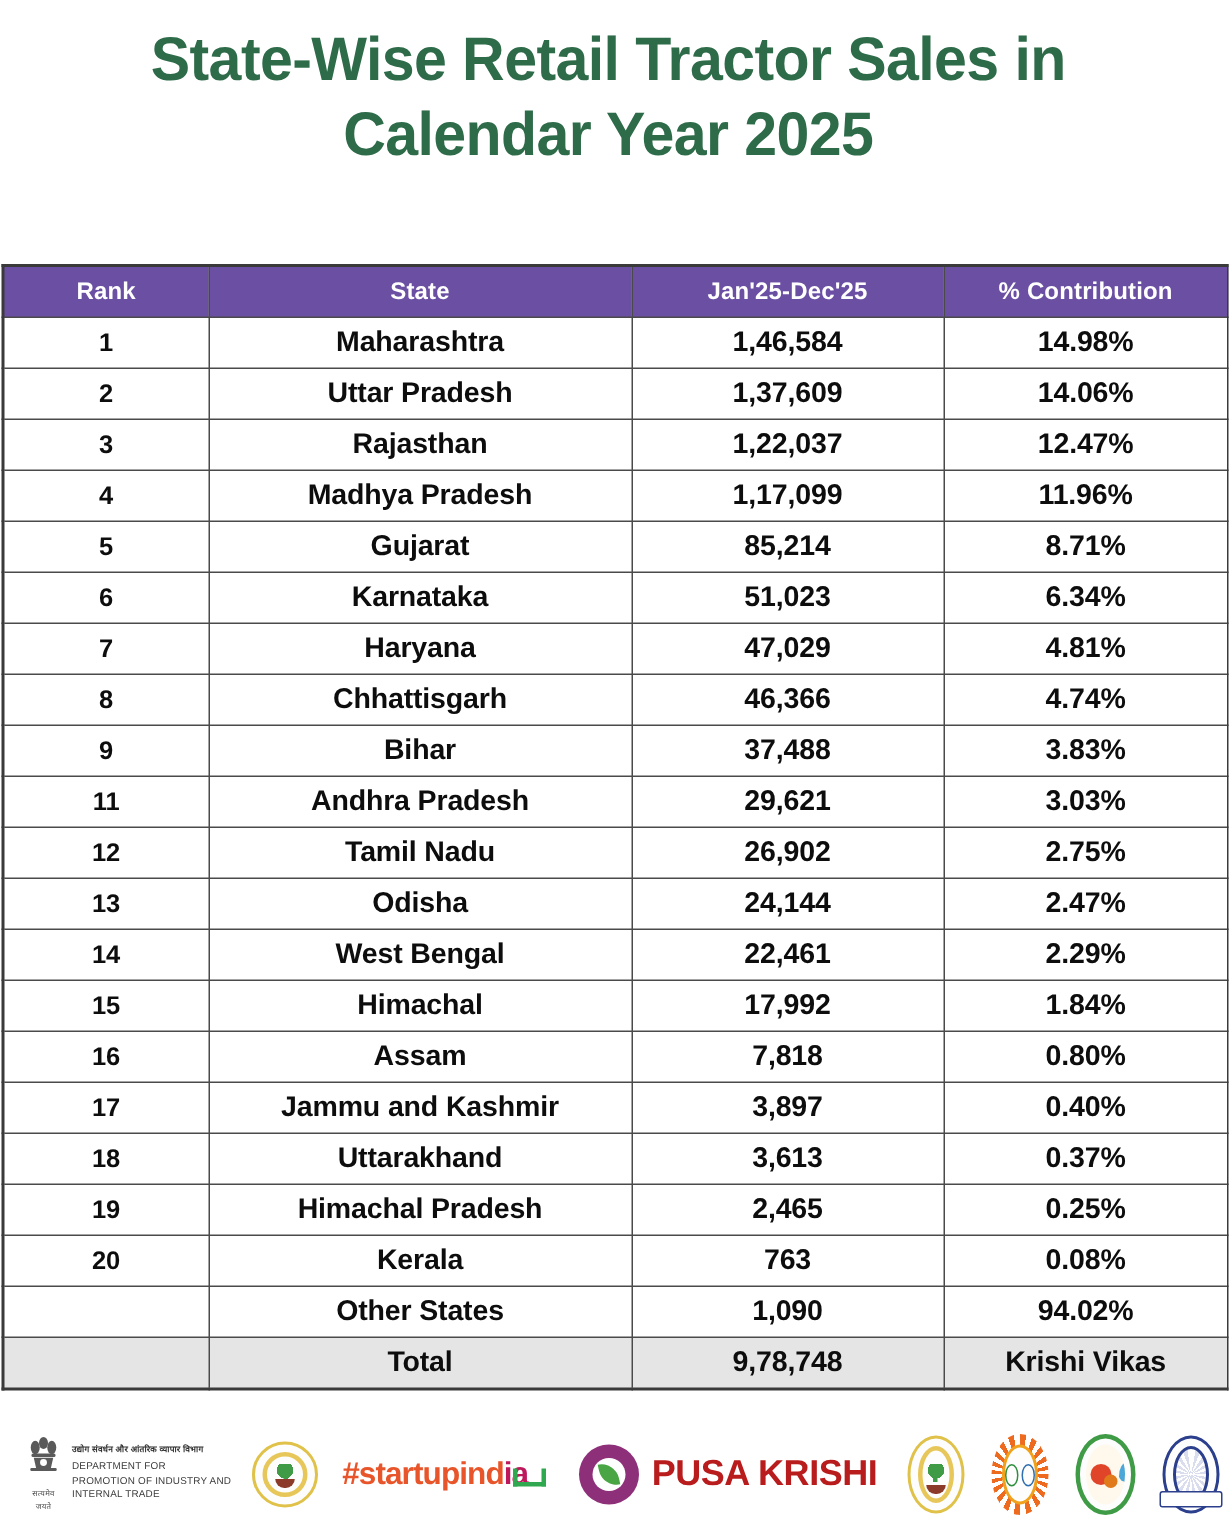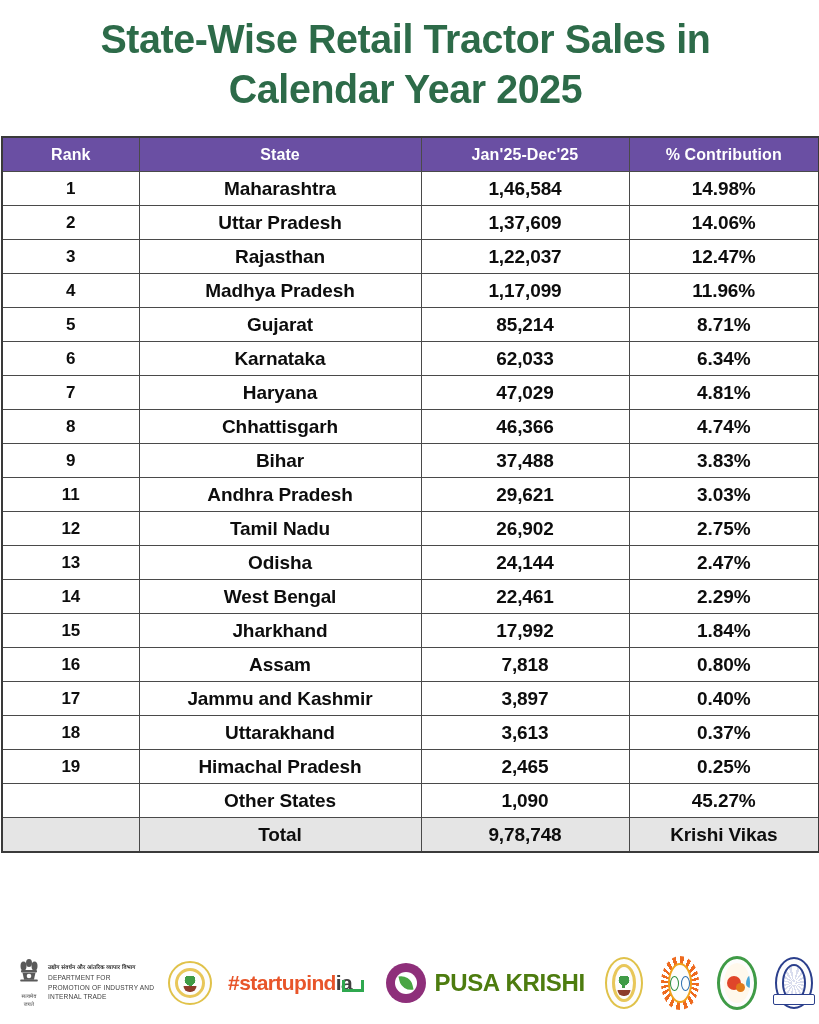--- a/index.html
+++ b/index.html
@@ -28,20 +28,21 @@
     font-weight: bold;
     font-size: 41px;
     line-height: 1.22;
     letter-spacing: -0.4px;
     transform: scaleX(0.96);
   }
 
   
   .table-wrap {
     padding: 12px 1px;
+    margin-top: 40px;
   }
   table.sales {
     width: 817px;
     margin: 0 auto;
     border-collapse: collapse;
     table-layout: fixed;
     border: 2px solid #3a3a3a;
   }
   table.sales col.c-rank  { width: 137px; }
   table.sales col.c-state { width: 282px; }
@@ -135,21 +136,21 @@
 
   
   .startup { gap: 7px; margin-left: 16px; }
   .startup-word {
     font-size: 21px;
     font-weight: bold;
     letter-spacing: -0.6px;
     color: #e8552a;
     position: relative;
   }
-  .startup-word .purple { color: #404040; }
+  .startup-word .purple { color: #be185d; }
   .startup-word .green-tick {
     display: inline-block;
     width: 16px;
     height: 9px;
     border-left: 3px solid #2fa84f;
     border-bottom: 3px solid #2fa84f;
     border-right: 3px solid #2fa84f;
     transform: translateY(2px) skewX(0deg);
     margin-left: -15px;
   }
@@ -175,21 +176,21 @@
     position: absolute;
     left: 14px; top: 12px;
     width: 12px; height: 16px;
     background: #4aa544;
     border-radius: 0 12px 0 12px;
     transform: rotate(-12deg);
   }
   .pusa-text {
     font-size: 24px;
     font-weight: bold;
-    color: #4d7c0f;
+    color: #b91c1c;
     letter-spacing: -0.3px;
   }
 
   
   .seal-laurel {
     width: 52px; height: 52px;
     background: #fdfdfd;
     border: 2px solid #e0c24a;
     margin-left: 20px;
   }
@@ -340,21 +341,21 @@
         </tr>
         <tr>
           <td class="rank-cell">5</td>
           <td>Gujarat</td>
           <td>85,214</td>
           <td>8.71%</td>
         </tr>
         <tr>
           <td class="rank-cell">6</td>
           <td>Karnataka</td>
-          <td>62,033</td>
+          <td>51,023</td>
           <td>6.34%</td>
         </tr>
         <tr>
           <td class="rank-cell">7</td>
           <td>Haryana</td>
           <td>47,029</td>
           <td>4.81%</td>
         </tr>
         <tr>
           <td class="rank-cell">8</td>
@@ -387,21 +388,21 @@
           <td>2.47%</td>
         </tr>
         <tr>
           <td class="rank-cell">14</td>
           <td>West Bengal</td>
           <td>22,461</td>
           <td>2.29%</td>
         </tr>
         <tr>
           <td class="rank-cell">15</td>
-          <td>Jharkhand</td>
+          <td>Himachal</td>
           <td>17,992</td>
           <td>1.84%</td>
         </tr>
         <tr>
           <td class="rank-cell">16</td>
           <td>Assam</td>
           <td>7,818</td>
           <td>0.80%</td>
         </tr>
         <tr>
@@ -416,24 +417,30 @@
           <td>3,613</td>
           <td>0.37%</td>
         </tr>
         <tr>
           <td class="rank-cell">19</td>
           <td>Himachal Pradesh</td>
           <td>2,465</td>
           <td>0.25%</td>
         </tr>
         <tr>
+          <td class="rank-cell">20</td>
+          <td>Kerala</td>
+          <td>763</td>
+          <td>0.08%</td>
+        </tr>
+        <tr>
           <td class="rank-cell"></td>
           <td>Other States</td>
           <td>1,090</td>
-          <td>45.27%</td>
+          <td>94.02%</td>
         </tr>
         <tr class="total-row">
           <td class="rank-cell"></td>
           <td>Total</td>
           <td>9,78,748</td>
           <td>Krishi Vikas</td>
         </tr>
       </tbody>
   </table>
 </div>

